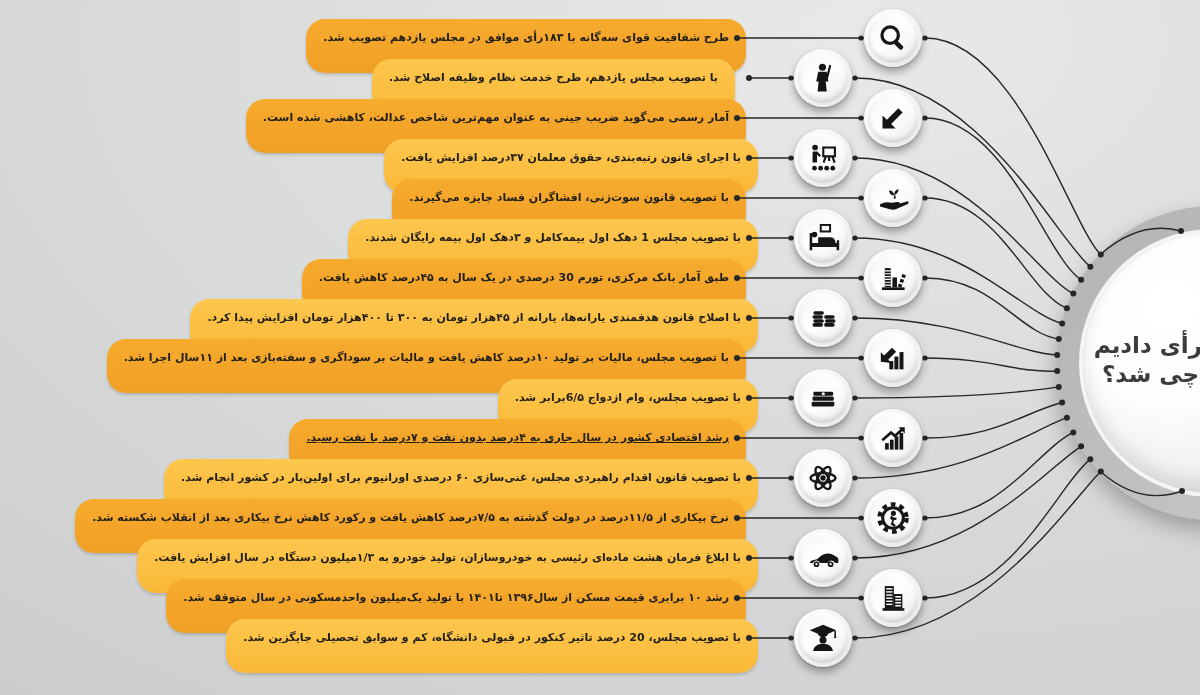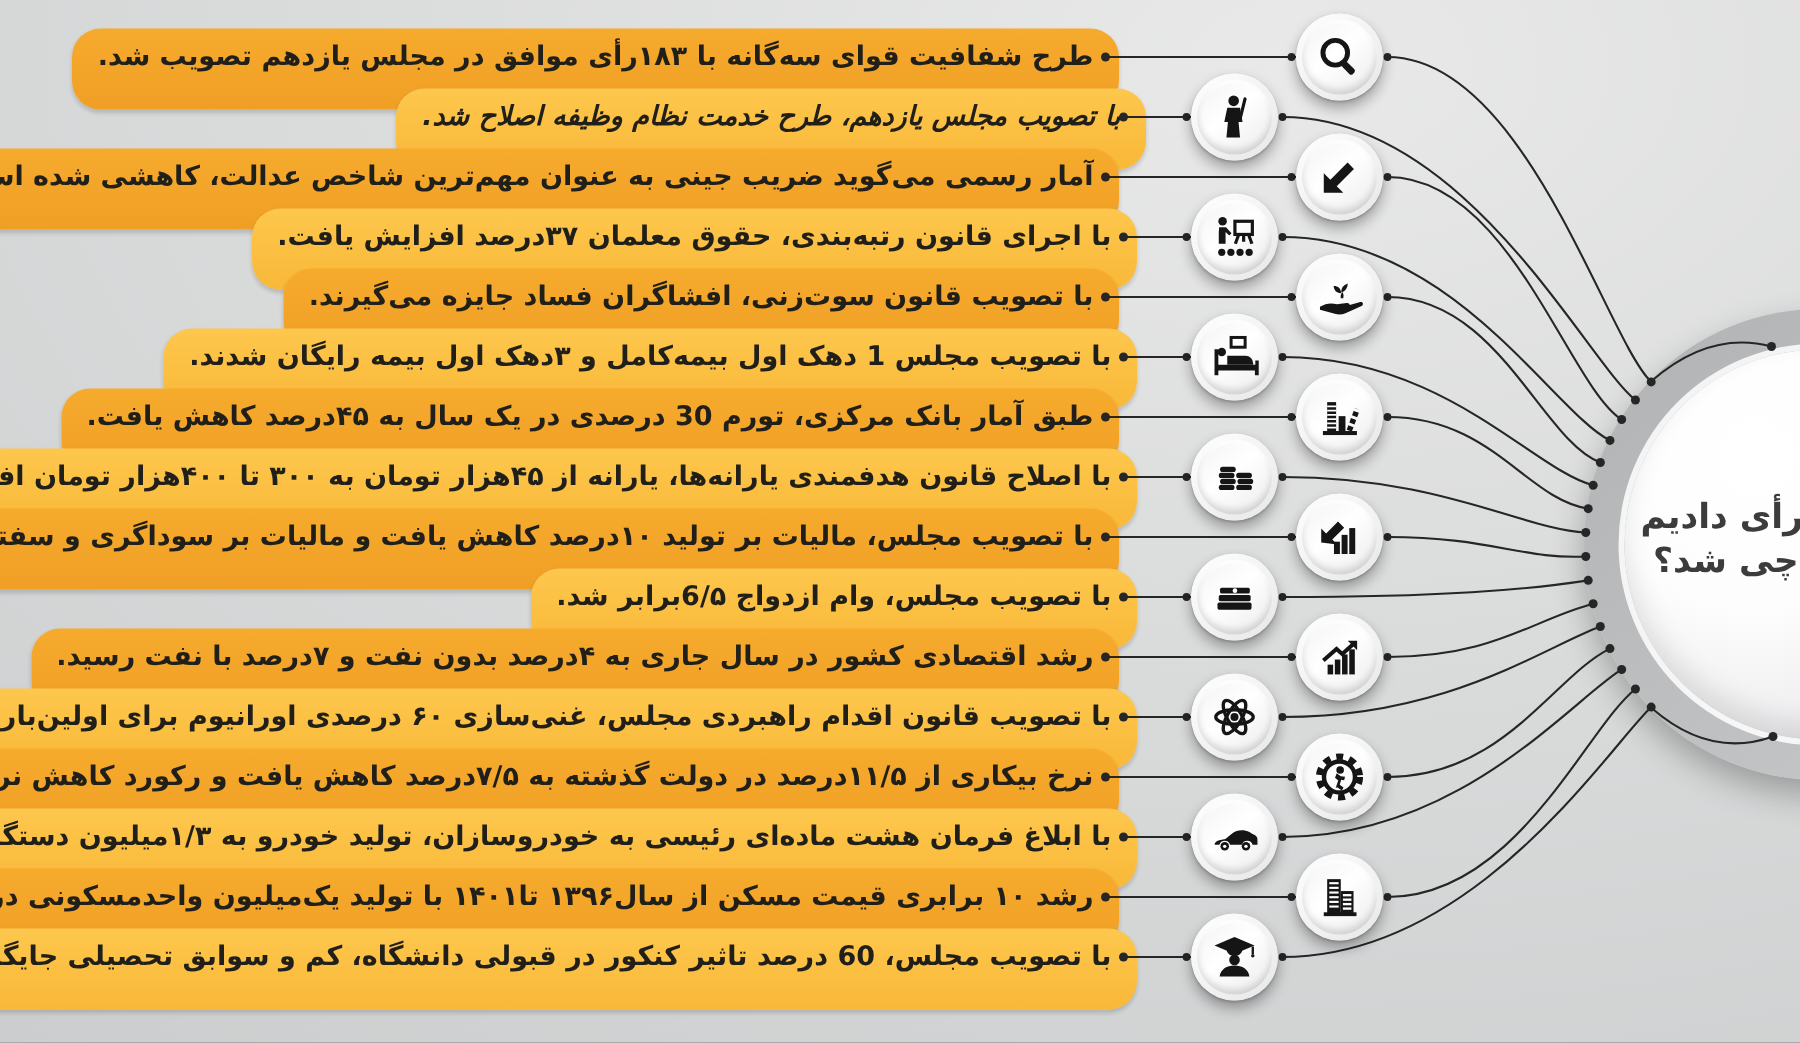--- a/index.html
+++ b/index.html
@@ -4,21 +4,21 @@
 <style>
   html,body{margin:0;padding:0;background:#9e9e9e;}
   .stage{
     position:relative;width:1200px;height:695px;overflow:hidden;
     background:radial-gradient(120% 125% at 72% 6%, var(--bg1,#e9e9e9) 0%, #dadbdb 45%, var(--bg2,#cbcccd) 100%);
     font-family:"DejaVu Sans",sans-serif;
   }
   .ribbon{
     position:absolute;height:54px;line-height:37px;border-radius:19px;
     padding:0 17px;direction:rtl;white-space:nowrap;
-    font-size:18px;font-weight:700;color:var(--ribbon-text,#201e19);
+    font-size:11px;font-weight:700;color:var(--ribbon-text,#201e19);
     box-shadow:0 2px 3px rgba(0,0,0,.16);
   }
   .ribbon.amber{background:linear-gradient(180deg,var(--amber1,#f7ae2f),var(--amber2,#ef9f24));}
   .ribbon.gold {background:linear-gradient(180deg,var(--gold1,#fdc84e),var(--gold2,#f9b837));}
   .icon-circle{
     position:absolute;width:58px;height:58px;border-radius:50%;
     background:linear-gradient(140deg,#ffffff,#e7e7e8);
     box-shadow:0 5px 9px rgba(0,0,0,.33),0 1px 2px rgba(0,0,0,.2);
     display:flex;align-items:center;justify-content:center;
   }
@@ -49,35 +49,35 @@
   .center-text div{white-space:nowrap;}
 </style>
 </head>
 <body>
 
 <div class="stage">
   <div class="big-ring"></div>
   <div class="big-inner"></div>
   <div id="ribbons">
       <div class="ribbon amber" style="right: 454px; top: 19px;">طرح شفافیت قوای سه‌گانه با ۱۸۳رأی موافق در مجلس یازدهم تصویب شد.</div>
-      <div class="ribbon gold" style="right: 436px; top: 59px; font-style: italic;">با تصویب مجلس یازدهم، طرح خدمت نظام وظیفه اصلاح شد.</div>
+      <div class="ribbon gold" style="right: 465px; top: 59px;">با تصویب مجلس یازدهم، طرح خدمت نظام وظیفه اصلاح شد.</div>
       <div class="ribbon amber" style="right: 454px; top: 99px; text-align: center;">آمار رسمی می‌گوید ضریب جینی به عنوان مهم‌ترین شاخص عدالت، کاهشی شده است.</div>
       <div class="ribbon gold" style="right: 442px; top: 139px;">با اجرای قانون رتبه‌بندی، حقوق معلمان ۳۷درصد افزایش یافت.</div>
       <div class="ribbon amber" style="right: 454px; top: 179px;">با تصویب قانون سوت‌زنی، افشاگران فساد جایزه می‌گیرند.</div>
       <div class="ribbon gold" style="right: 442px; top: 219px;">با تصویب مجلس 1 دهک اول بیمه‌کامل و ۳دهک اول بیمه رایگان شدند.</div>
       <div class="ribbon amber" style="right: 454px; top: 259px;">طبق آمار بانک مرکزی، تورم 30 درصدی در یک سال به ۴۵درصد کاهش یافت.</div>
       <div class="ribbon gold" style="right: 442px; top: 299px;">با اصلاح قانون هدفمندی یارانه‌ها، یارانه از ۴۵هزار تومان به ۳۰۰ تا ۴۰۰هزار تومان افزایش پیدا کرد.</div>
       <div class="ribbon amber" style="right: 454px; top: 339px;">با تصویب مجلس، مالیات بر تولید ۱۰درصد کاهش یافت و مالیات بر سوداگری و سفته‌بازی بعد از ۱۱سال اجرا شد.</div>
       <div class="ribbon gold" style="right: 442px; top: 379px;">با تصویب مجلس، وام ازدواج 6/۵برابر شد.</div>
-      <div class="ribbon amber" style="right: 454px; top: 419px;">رشد اقتصادی کشور در سال جاری به ۴درصد بدون نفت و ۷درصد با نفت رسید.</div>
+      <div class="ribbon amber" style="right: 454px; top: 419px; text-decoration: underline;">رشد اقتصادی کشور در سال جاری به ۴درصد بدون نفت و ۷درصد با نفت رسید.</div>
       <div class="ribbon gold" style="right: 442px; top: 459px;">با تصویب قانون اقدام راهبردی مجلس، غنی‌سازی ۶۰ درصدی اورانیوم برای اولین‌بار در کشور انجام شد.</div>
       <div class="ribbon amber" style="right: 454px; top: 499px;">نرخ بیکاری از ۱۱/۵درصد در دولت گذشته به ۷/۵درصد کاهش یافت و رکورد کاهش نرخ بیکاری بعد از انقلاب شکسته شد.</div>
       <div class="ribbon gold" style="right: 442px; top: 539px;">با ابلاغ فرمان هشت ماده‌ای رئیسی به خودروسازان، تولید خودرو به ۱/۳میلیون دستگاه در سال افزایش یافت.</div>
       <div class="ribbon amber" style="right: 454px; top: 579px;">رشد ۱۰ برابری قیمت مسکن از سال۱۳۹۶ تا۱۴۰۱ با تولید یک‌میلیون واحدمسکونی در سال متوقف شد.</div>
-      <div class="ribbon gold" style="right: 442px; top: 619px;">با تصویب مجلس، 60 درصد تاثیر کنکور در قبولی دانشگاه، کم و سوابق تحصیلی جایگزین شد.</div>
+      <div class="ribbon gold" style="right: 442px; top: 619px;">با تصویب مجلس، 20 درصد تاثیر کنکور در قبولی دانشگاه، کم و سوابق تحصیلی جایگزین شد.</div>
     </div>
   <svg id="connectors" width="1200" height="695" viewBox="0 0 1200 695">
       <line x1="737" y1="38" x2="864" y2="38"></line>
       <circle cx="737" cy="38" r="3"></circle>
       <circle cx="861" cy="38" r="2.6"></circle>
       <circle cx="925" cy="38" r="2.6"></circle>
       <path d="M925 38 C1016.4 38, 1070.6 225.5, 1100.8 254.6"></path>
       <circle cx="1100.8" cy="254.6" r="3"></circle>
       <line x1="749" y1="78" x2="794" y2="78"></line>
       <circle cx="749" cy="78" r="3"></circle>

